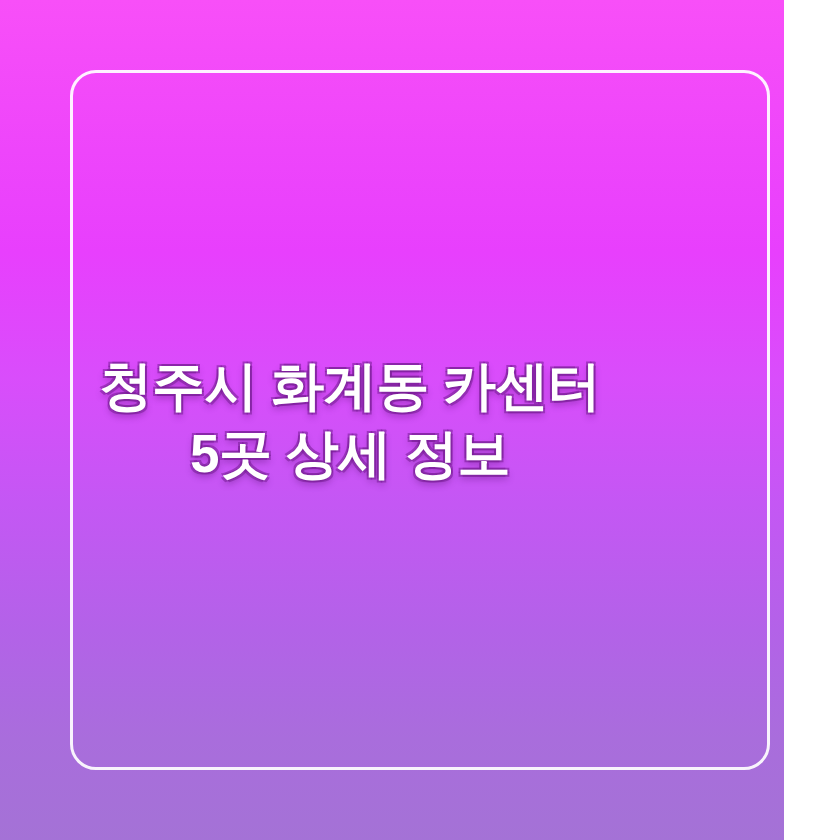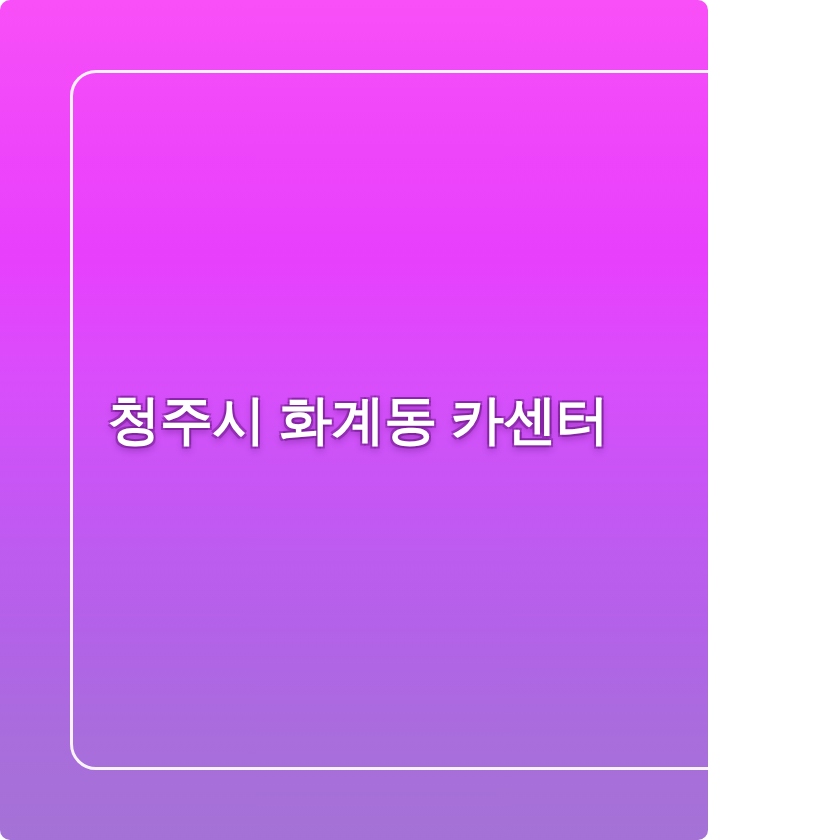--- a/index.html
+++ b/index.html
@@ -7,36 +7,35 @@
     padding: 0;
   }
   body {
     width: 840px;
     height: 840px;
     overflow: hidden;
     font-family: "Liberation Sans", sans-serif;
   }
   .poster {
     position: relative;
-    width: 708px;
+    width: 784px;
     height: 840px;
     box-sizing: border-box;
     background: linear-gradient(180deg,
         #f84ff8 0%,
         #ee45fb 18%,
         #e83ffd 30%,
         #d94dfb 45%,
         #c457f4 60%,
         #b362e8 75%,
         #a96ddc 88%,
         #a472d6 100%);
     display: flex;
     align-items: center;
-    justify-content: flex-end;
-    border-radius: 10px;
+    justify-content: flex-start;
   }
   .frame {
     position: absolute;
     left: 70px;
     top: 70px;
     width: 700px;
     height: 700px;
     box-sizing: border-box;
     border: 3px solid rgba(255,255,255,0.92);
     border-radius: 26px;
@@ -63,14 +62,15 @@
     white-space: nowrap;
   }
 </style>
 </head>
 <body>
 
 <div class="poster">
   <div class="frame"></div>
   <div class="title-block">
     <span class="title-line">청주시 화계동 카센터</span>
+    <span class="title-line">5곳 상세 정보</span>
   </div>
 </div>
 
 </body></html>

